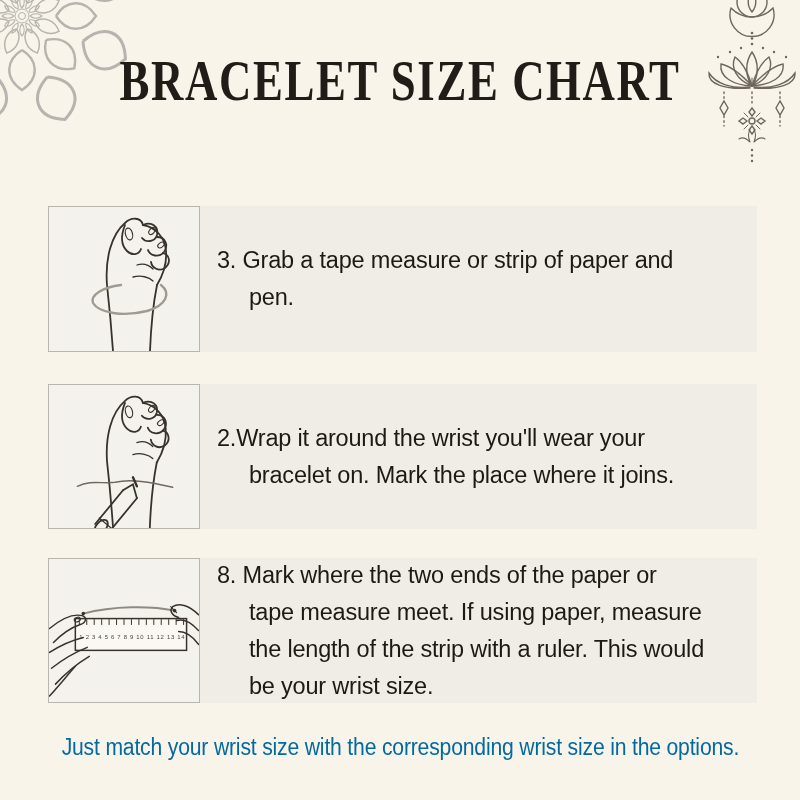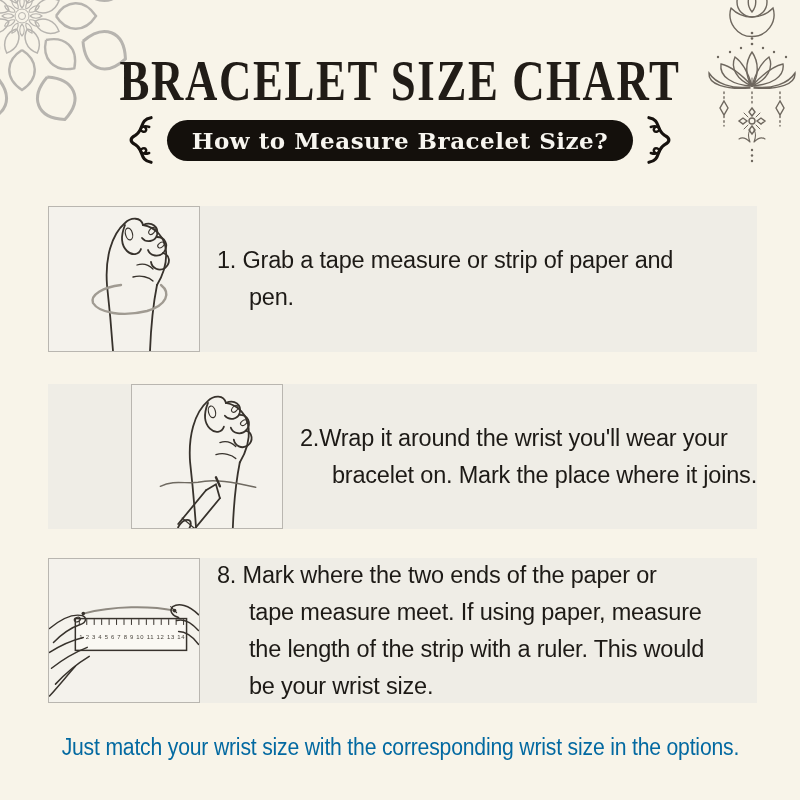--- a/index.html
+++ b/index.html
@@ -35,21 +35,21 @@
     letter-spacing:0.5px;white-space:nowrap;
   }
   .flourish{flex:0 0 auto;}
 
   
   .step-row{
     position:absolute;left:48px;width:709px;background:#efede6;
     display:flex;align-items:center;
   }
   .step-row.r1{top:206px;height:146px;}
-  .step-row.r2{top:384px;height:145px;justify-content:flex-end;}
+  .step-row.r2{top:384px;height:145px;}
   .step-row.r3{top:558px;height:145px;}
   .illus{
     flex:0 0 152px;height:100%;box-sizing:border-box;
     background:#f4f2ec;border:1px solid #b9b6b0;
   }
   .illus svg{display:block;width:150px;height:100%;}
   .step-text{
     margin-left:17px;max-width:545px;
     font-size:23.5px;line-height:37px;color:#1d1a16;letter-spacing:-0.2px;
     white-space:pre-line;
@@ -168,37 +168,20 @@
       <g fill="#6e675e" stroke="none">
         <circle cy="150" r="1.2"></circle>
           <circle cy="155.5" r="1.2"></circle>
           <circle cy="161" r="1.2"></circle>
       </g>
     </g>
   </svg>
 
   <div class="title">BRACELET SIZE CHART</div>
 
-  <div class="badge-row">
-    <svg class="flourish" width="36" height="52" viewBox="0 0 36 56">
-      <g stroke="#17120e" fill="none" stroke-width="3.4" stroke-linecap="round">
-        <path d="M31,4 C18,6 24,17 14,23 C8,26 8,30 14,33 C24,39 18,50 31,52"></path>
-        <path d="M29,14 C21,11 17,17 22,19 C26,20 27,16 24,14" stroke-width="2.6"></path>
-        <path d="M29,42 C21,45 17,39 22,37 C26,36 27,40 24,42" stroke-width="2.6"></path>
-      </g>
-    </svg>
-    <div class="badge-pill">How to Measure Bracelet Size?</div>
-    <svg class="flourish" width="36" height="52" viewBox="0 0 36 56" style="transform:scaleX(-1);">
-      <g stroke="#17120e" fill="none" stroke-width="3.4" stroke-linecap="round">
-        <path d="M31,4 C18,6 24,17 14,23 C8,26 8,30 14,33 C24,39 18,50 31,52"></path>
-        <path d="M29,14 C21,11 17,17 22,19 C26,20 27,16 24,14" stroke-width="2.6"></path>
-        <path d="M29,42 C21,45 17,39 22,37 C26,36 27,40 24,42" stroke-width="2.6"></path>
-      </g>
-    </svg>
-  </div>
 
   <div class="step-row r1">
     <div class="illus">
       <svg viewBox="0 0 150 144">
         <defs>
           <g id="fist" stroke="#37322c" fill="none" stroke-width="1.8" stroke-linecap="round">
             <path d="M64,144 C62,116 60,96 58,78 C56,52 62,28 76,16 C82,10 92,10 94,18"></path>
             <path d="M94,18 C106,20 116,30 117,44 C118,56 114,68 108,78"></path>
             <path d="M101,144 C102,118 104,98 108,78"></path>
             <path d="M76,18 C72,28 72,38 78,44 C83,49 90,48 92,42"></path>
@@ -208,21 +191,21 @@
             <path d="M108,30 C116,30 120,38 115,45 C110,51 101,49 99,43"></path>
             <ellipse cx="112" cy="38" rx="2.3" ry="3.6" transform="rotate(55 112 38)" stroke-width="1.1"></ellipse>
             <path d="M114,46 C121,48 122,56 116,61 C110,65 103,61 102,55"></path>
             <path d="M88,58 C94,56 100,58 104,62 M84,70 C92,68 100,70 104,74" stroke-width="1.3"></path>
           </g>
         </defs>
         <use href="#fist"></use>
         <path d="M112,78 C122,86 118,98 98,104 C74,110 50,106 44,96 C41,88 54,80 72,78" stroke="#a09b92" fill="none" stroke-width="2.4" stroke-linecap="round"></path>
       </svg>
     </div>
-    <div class="step-text">1. Grab a tape measure or strip of paper and
+    <div class="step-text">3. Grab a tape measure or strip of paper and
 pen.</div>
   </div>
 
   <div class="step-row r2">
     <div class="illus">
       <svg viewBox="0 0 150 144">
         <use href="#fist"></use>
         <g stroke="#6f6a61" fill="none" stroke-width="1.5" stroke-linecap="round">
           <path d="M28,102 C42,95 54,100 66,98 C82,94 102,98 124,103"></path>
         </g>

